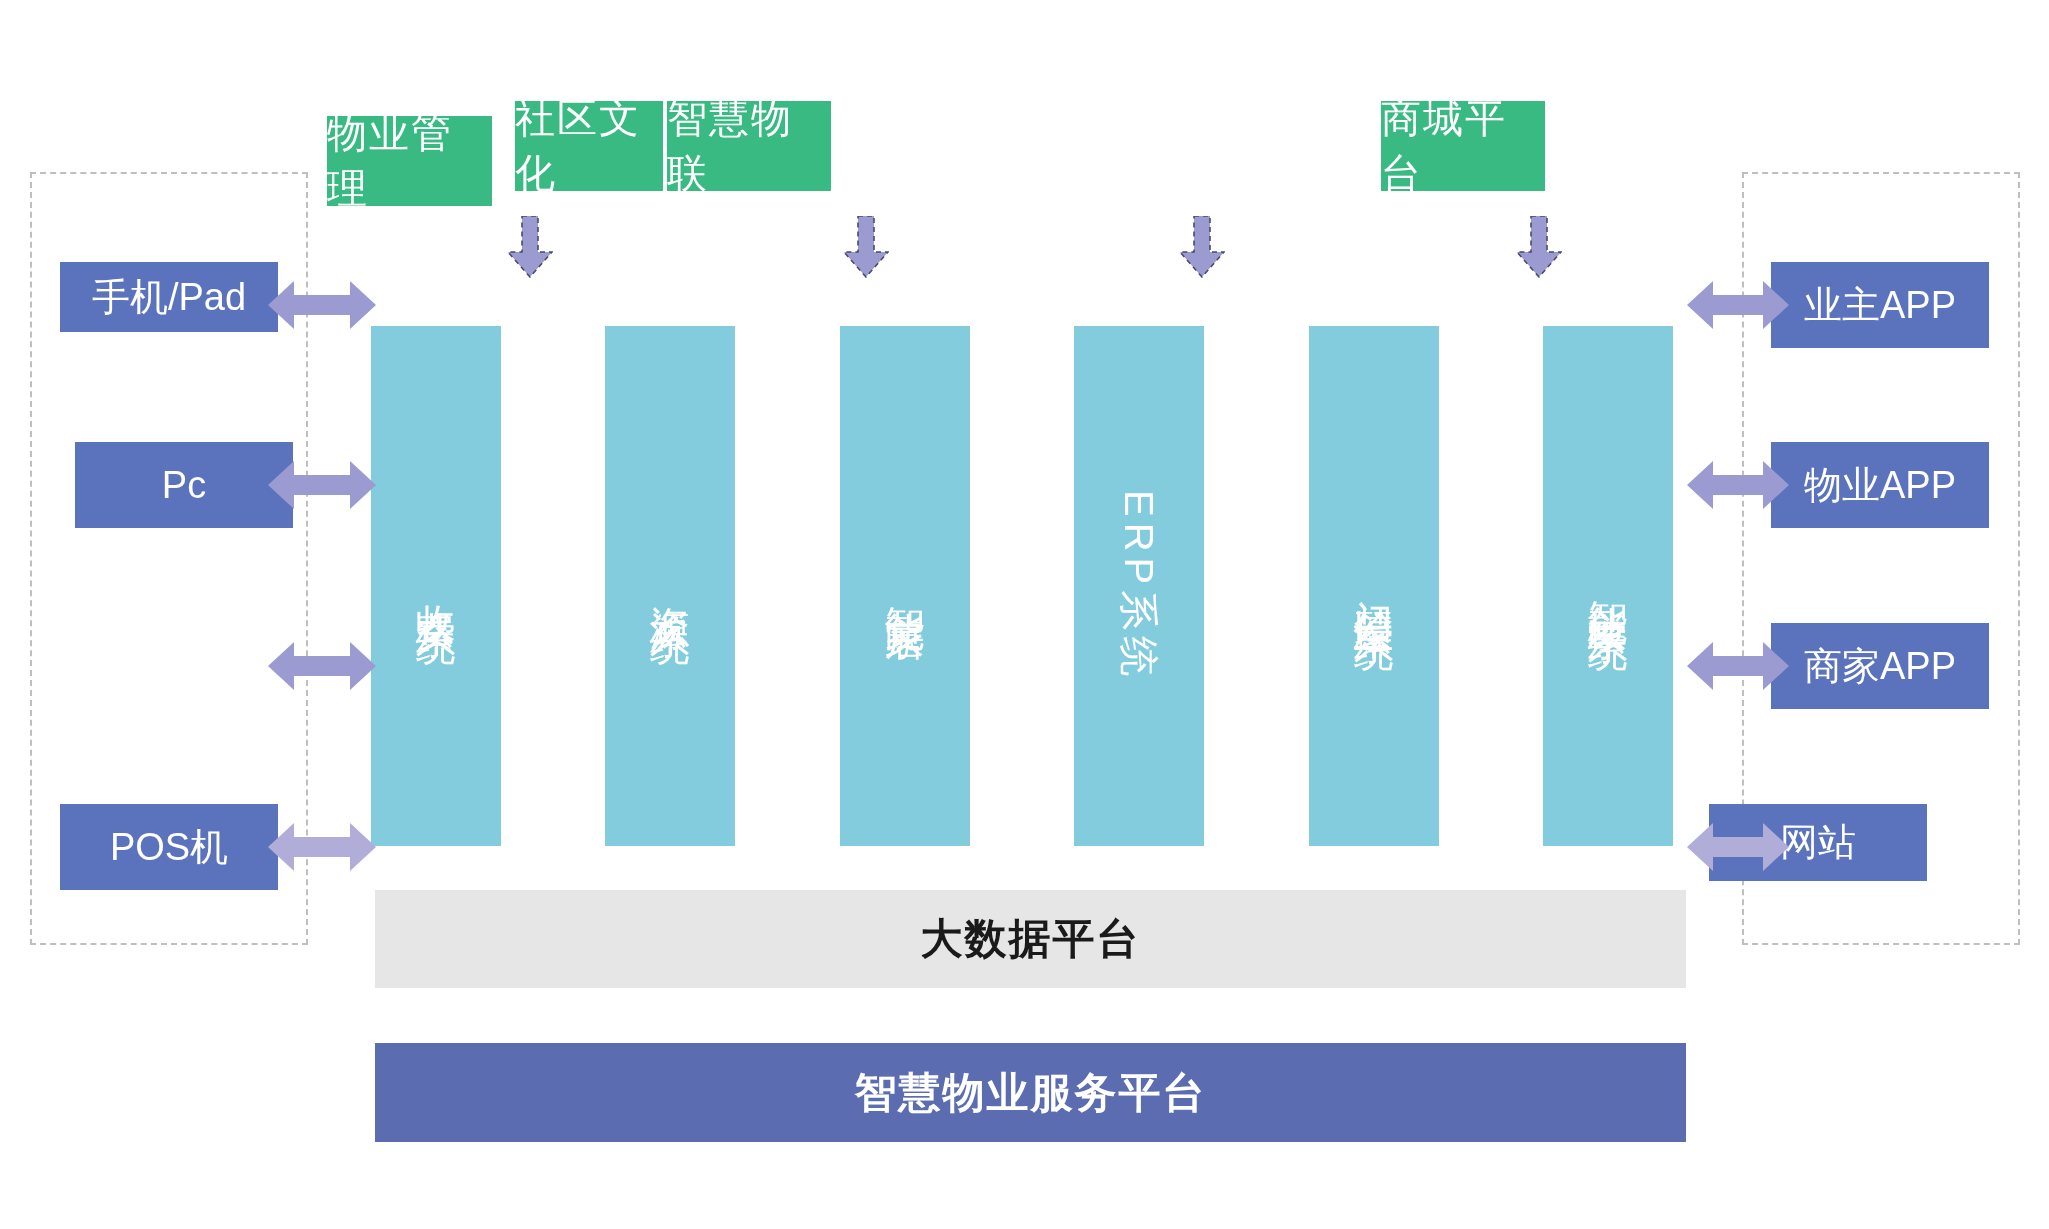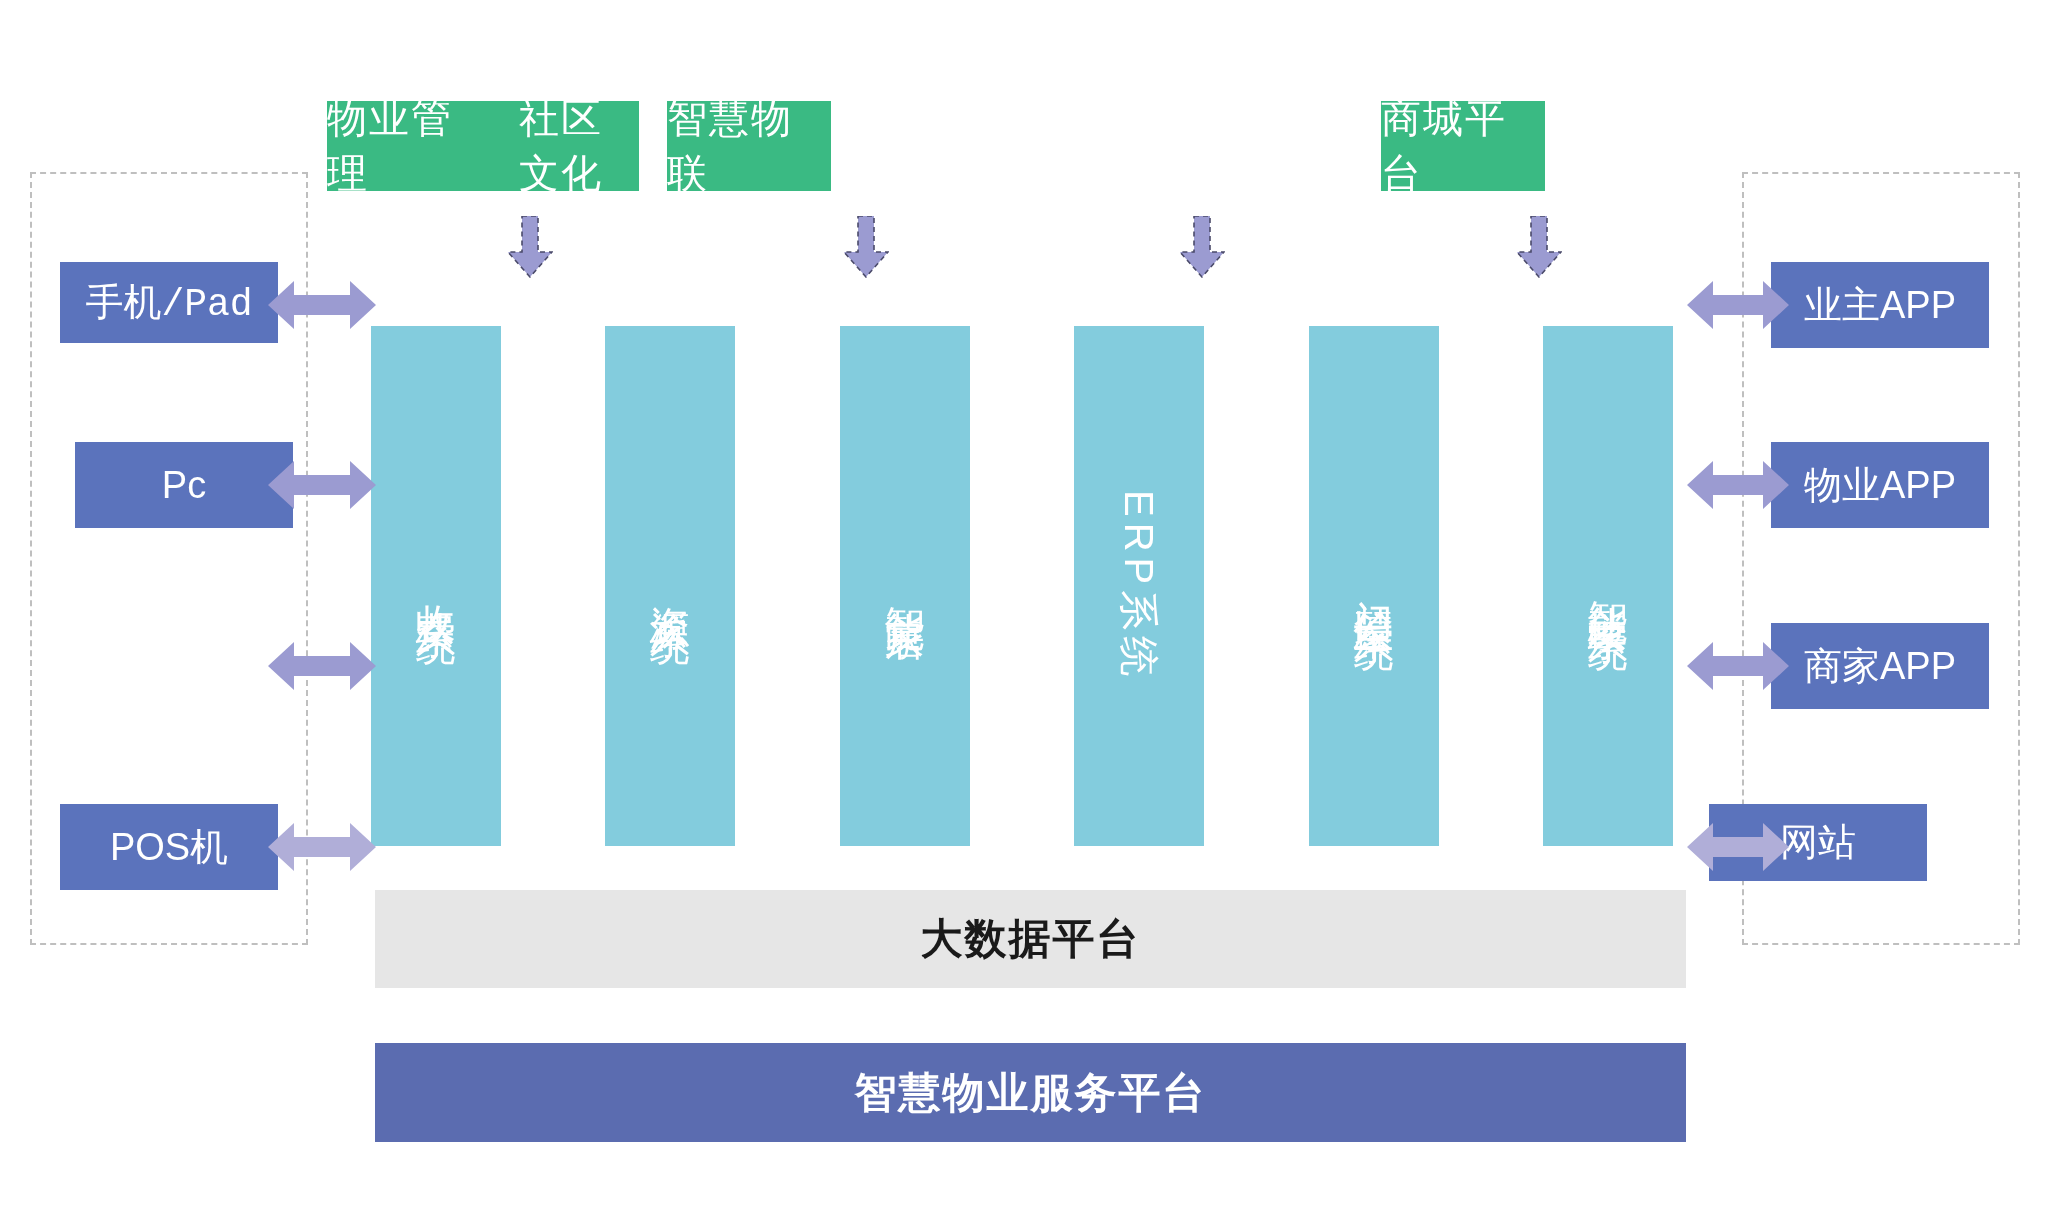--- a/index.html
+++ b/index.html
@@ -106,24 +106,24 @@
   .arrow-wrap svg { display: block; }
 </style>
 </head>
 <body>
 
 <div id="canvas">
 
   <div class="dashed-box" id="left-dashed"></div>
   <div class="dashed-box" id="right-dashed"></div>
 
-  <div class="green-card" style="left:327px;  top:101px; width:165px; height:90px;">
+  <div class="green-card" style="left:327px;  top:116px; width:165px; height:90px;">
     <span>物业管理</span>
   </div>
-  <div class="green-card" style="left:491px;  top:101px; width:148px; height:90px;padding-left:28px;">
+  <div class="green-card" style="left:515px;  top:101px; width:148px; height:90px;">
     <span>社区文化</span>
   </div>
   <div class="green-card" style="left:667px;  top:101px; width:164px; height:90px;">
     <span>智慧物联</span>
   </div>
   <div class="green-card" style="left:1381px; top:101px; width:164px; height:90px;">
     <span>商城平台</span>
   </div>
 
   <div class="arrow-wrap" style="left:507px; top:216px;">
@@ -159,21 +159,21 @@
   <div class="teal-col" style="left:1074px; top:326px; width:130px; height:520px;">
     <span class="vlabel latin">ERP系统</span>
   </div>
   <div class="teal-col" style="left:1309px; top:326px; width:130px; height:520px;">
     <span class="vlabel">门禁停车系统</span>
   </div>
   <div class="teal-col" style="left:1543px; top:326px; width:130px; height:520px;">
     <span class="vlabel">智能楼宇系统</span>
   </div>
 
-  <div class="blue-card" style="left:60px; top:262px; width:218px; height:81px;font-family:Liberation Mono, monospace;">
+  <div class="blue-card" style="left:60px; top:262px; width:218px; height:70px;">
     <span>手机/Pad</span>
   </div>
   <div class="blue-card" style="left:60px; top:442px; width:218px; height:86px;margin-left:15px;">
     <span>Pc</span>
   </div>
   <div class="blue-card" style="left:60px; top:804px; width:218px; height:86px;">
     <span>POS机</span>
   </div>
 
   <div class="arrow-wrap" style="left:268px; top:278px;">

